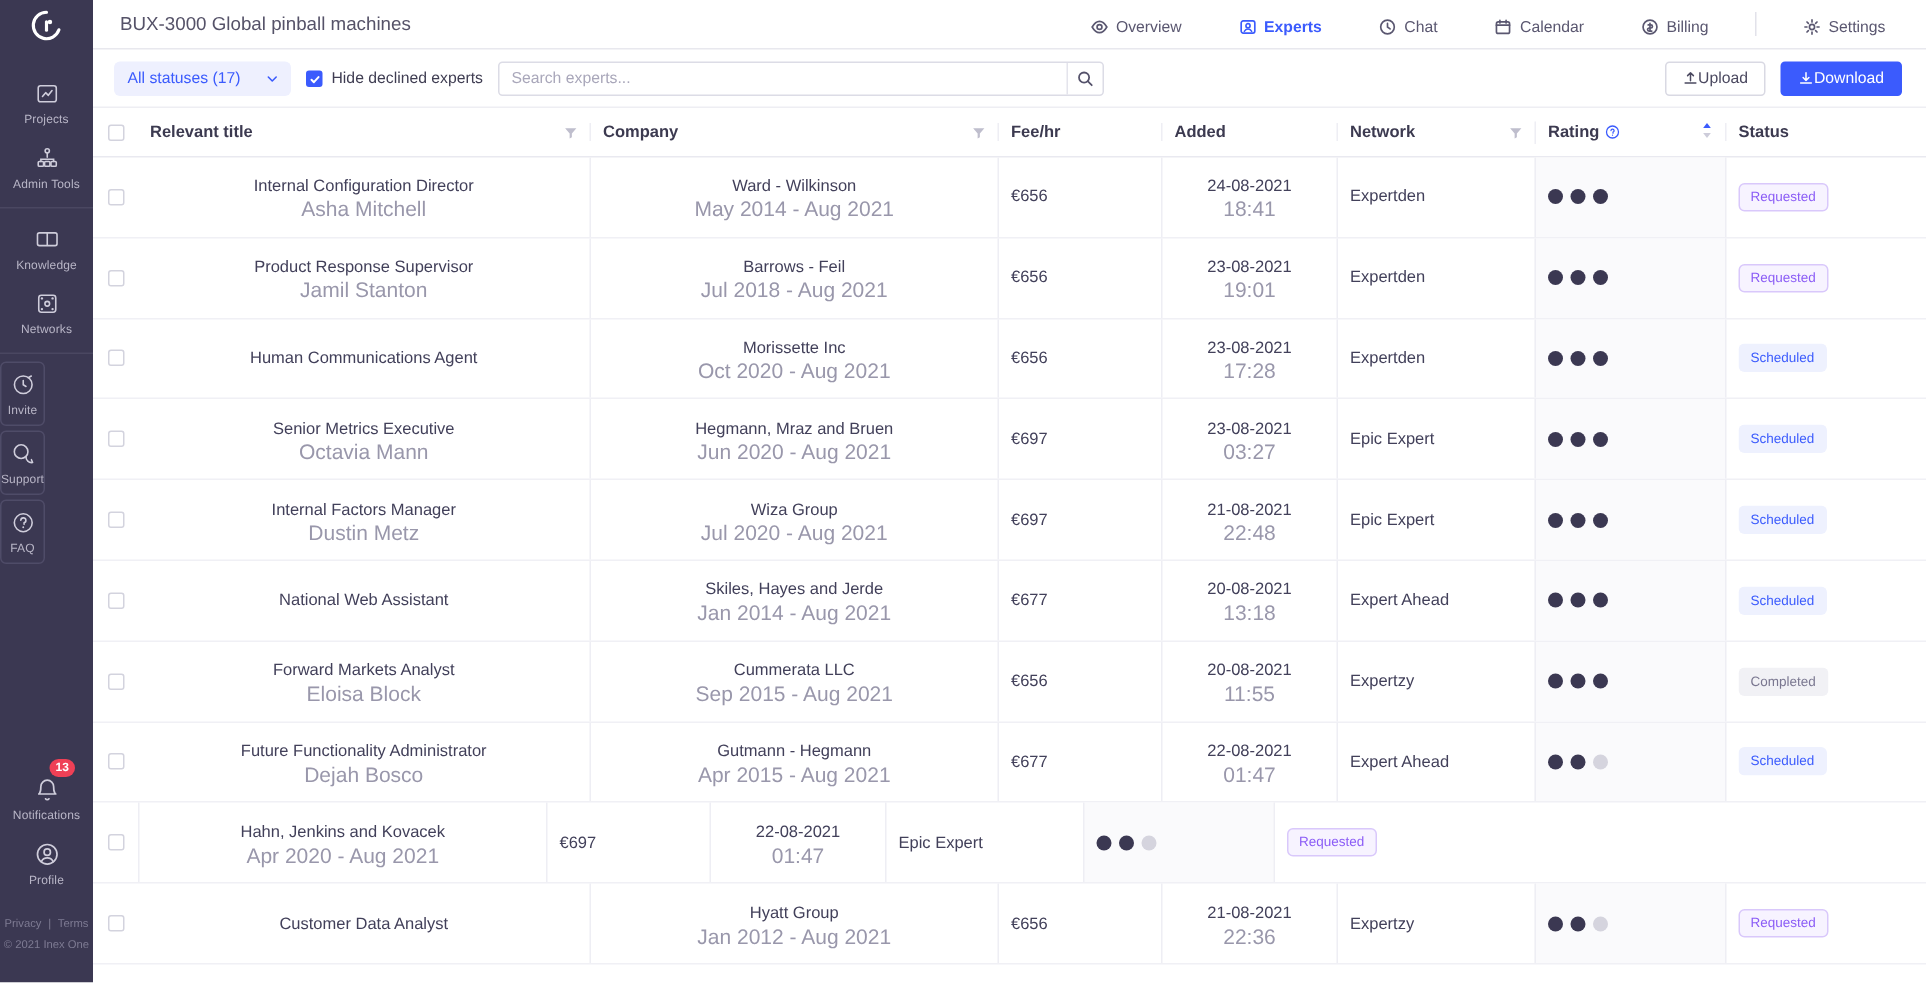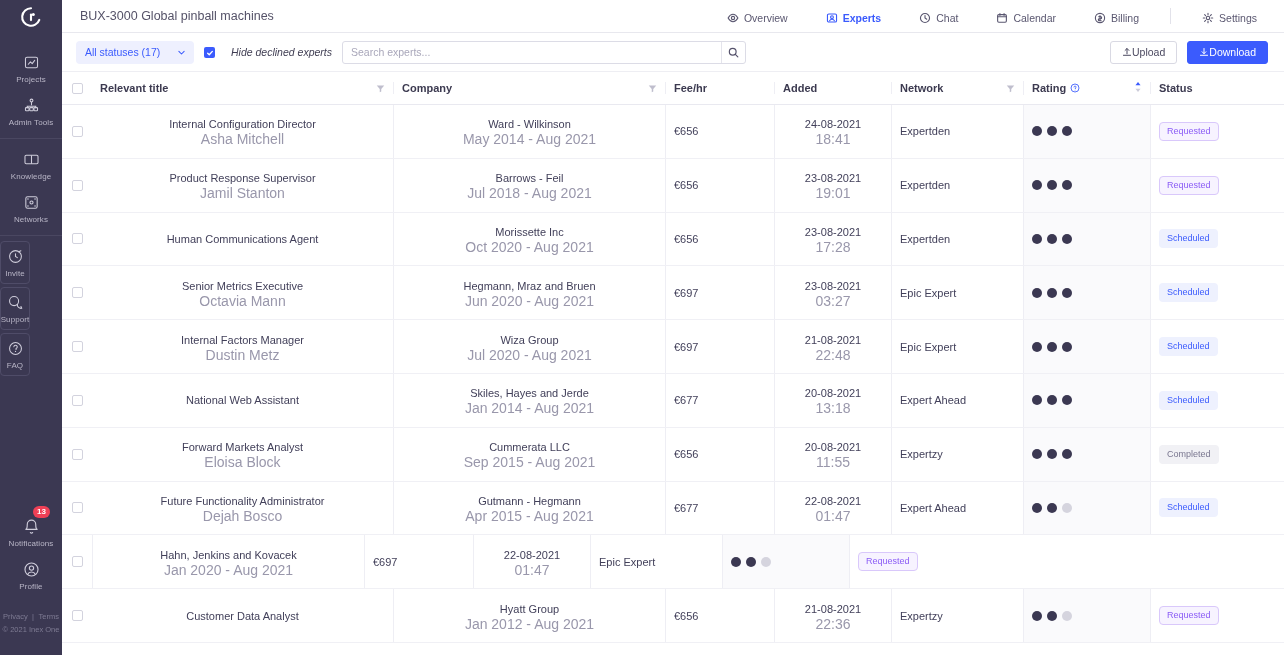--- a/index.html
+++ b/index.html
@@ -69,21 +69,21 @@
 
   .toolbar {
     height: 39px; display: flex; align-items: center;
     padding: 0 16px 0 14px; gap: 10px; border-bottom: 1px solid #eeeef3;
   }
   .status-select {
     background: #eef0fe; border-radius: 4px; height: 23px; width: 118px;
     display: flex; align-items: center; justify-content: space-between;
     padding: 0 8px 0 9px; font-size: 10.5px; color: #3b5bfd; cursor: pointer;
   }
-  .chk-label { display: flex; align-items: flex-end; gap: 16px; font-size: 10.5px; color: #3f3d52; cursor: pointer; font-style: italic; }
+  .chk-label { display: flex; align-items: flex-end; gap: 6px; font-size: 10.5px; color: #3f3d52; cursor: pointer; }
   .chkbox {
     width: 11px; height: 11px; border-radius: 2px; background: #3b5bfd;
     display: flex; align-items: center; justify-content: center;
   }
   .chkbox svg { display: block; }
   .search-wrap {
     flex: 0 0 404px; height: 23px; border: 1px solid #dcdce6; border-radius: 3px;
     display: flex; align-items: center; background: #fff;
   }
   .search-wrap input {
@@ -659,21 +659,21 @@
             <div class="c c-status divider">
               <span class="pill pill-scheduled">Scheduled</span>
             </div>
           </div>
           <div class="trow">
             <div class="c c-chk">
               <span class="row-chk"></span>
             </div>
             <div class="c c-company stack divider">
               <span class="cell-main">Hahn, Jenkins and Kovacek</span>
-              <span class="cell-sub">Jan 2020 - Aug 2021</span>
+              <span class="cell-sub">Apr 2020 - Aug 2021</span>
             </div>
             <div class="c c-fee divider">
               <span class="cell-main">€697</span>
             </div>
             <div class="c c-added stack divider">
               <span class="cell-main">22-08-2021</span>
               <span class="cell-sub">01:47</span>
             </div>
             <div class="c c-network divider">
               <span class="cell-main">Epic Expert</span>

